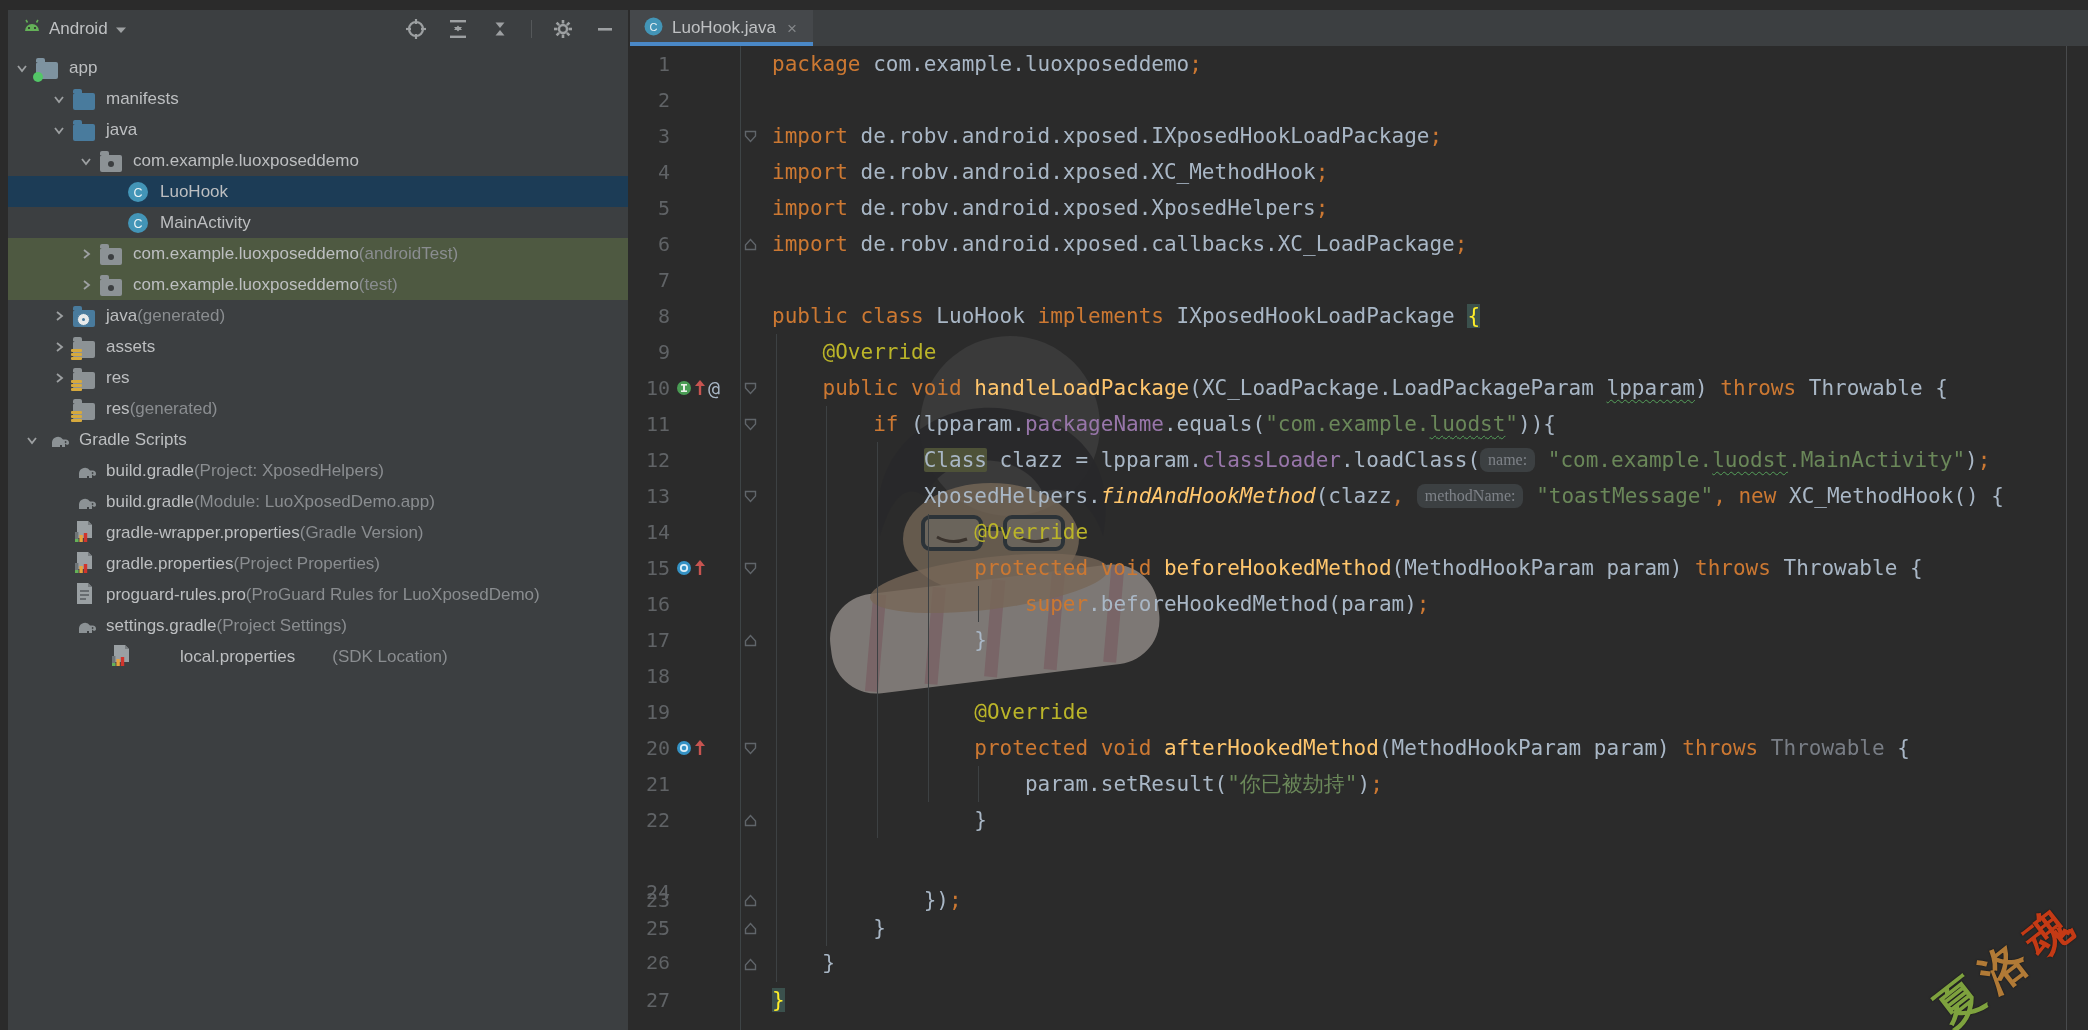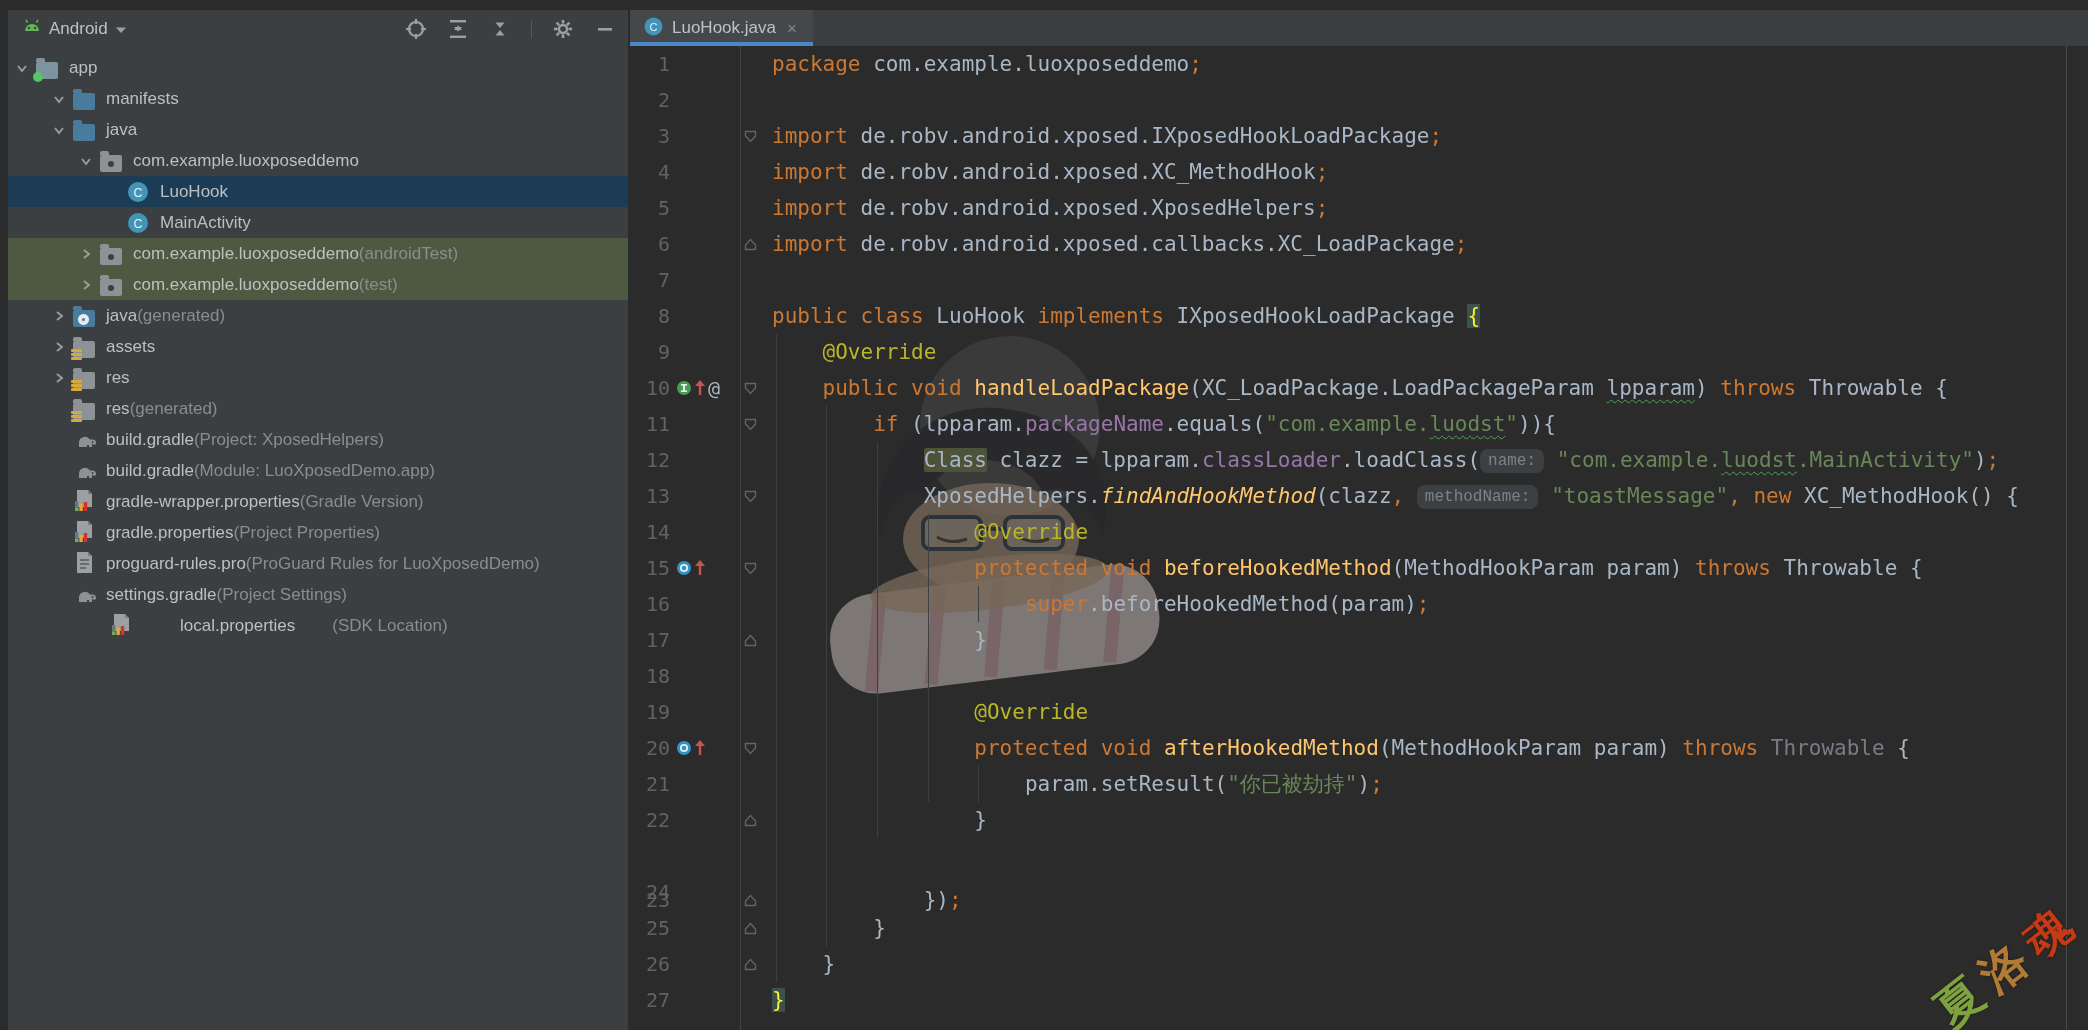--- a/index.html
+++ b/index.html
@@ -62,21 +62,21 @@
   .tk-ann{color:#BBB529;}
   .tk-str{color:#6A8759;}
   .tk-fld{color:#9876AA;}
   .tk-dim{color:#787D85;}
   .tk-cls{color:#A9B7C6;background:#4E5238;border-radius:2px;}
   .tk-bm{color:#FFEF28;background:#3B514D;}
   .tk-strw,.tk-defw{text-decoration:underline;text-decoration-style:wavy;
         text-decoration-color:#55A05A;text-decoration-thickness:1px;text-underline-offset:4px;}
   .tk-strw{color:#6A8759;}
   .tk-defw{color:#A9B7C6;}
-  .tk-hint{background:#3C4042;color:#7E8288;font-family:Liberation Mono, monospace;
+  .tk-hint{background:#3C4042;color:#7E8288;font-family:Liberation Serif, serif;
         font-size:16px;padding:2px 8px;border-radius:8px;display:inline-block;line-height:20px;
         vertical-align:2px;}
 
   .watermark{position:absolute;left:165px;top:285px;opacity:.5;pointer-events:none;}
   .luo-logo{position:absolute;right:-4px;bottom:34px;transform:rotate(-38deg);
         font-weight:bold;font-size:46px;letter-spacing:10px;white-space:nowrap;
         font-family:"DejaVu Sans",sans-serif;}
 </style>
 </head>
 <body>
@@ -293,20 +293,34 @@
         <span class="chev"></span>
         <span class="ticon">
           <span class="fold-shape" style="background:#8C9295">
             <span class="badge-dot" style="left:-2px;bottom:-2px;width:11px;height:3px;background:#D6A93D;border-radius:1px;"></span>
             <span class="badge-dot" style="left:-2px;bottom:2px;width:11px;height:3px;background:#D6A93D;border-radius:1px;"></span>
             <span class="badge-dot" style="left:-2px;bottom:6px;width:11px;height:3px;background:#D6A93D;border-radius:1px;"></span>
           </span>
         </span>
         <span class="tlabel">res</span>
         <span class="tsuffix"> (generated)</span>
+      </div>
+      <div class="trow" style="padding-left: 10px;">
+        <span class="chev">
+          <svg width="12" height="12" viewBox="0 0 12 12">
+            <polyline points="2,4 6,9 10,4" fill="none" stroke="#9DA0A2" stroke-width="1.8"></polyline>
+          </svg>
+        </span>
+        <span class="ticon">
+          <svg width="24" height="20" viewBox="0 0 24 20">
+            <path d="M6,16 v-5 a6,6 0 0 1 11,-2.5 h2.5 a3.5,3.5 0 0 1 3.5,3.5 c0,1.6 -1.6,2.4 -2.8,1.4 l-1.2,-1 v3.6 h-3 v-2 h-2 v2 z" fill="#8C9295"></path>
+            <circle cx="19.6" cy="11" r="0.9" fill="#3C3F41"></circle>
+          </svg>
+        </span>
+        <span class="tlabel">Gradle Scripts</span>
       </div>
       <div class="trow" style="padding-left: 37px;">
         <span class="chev"></span>
         <span class="ticon">
           <svg width="24" height="20" viewBox="0 0 24 20">
             <path d="M6,16 v-5 a6,6 0 0 1 11,-2.5 h2.5 a3.5,3.5 0 0 1 3.5,3.5 c0,1.6 -1.6,2.4 -2.8,1.4 l-1.2,-1 v3.6 h-3 v-2 h-2 v2 z" fill="#8C9295"></path>
             <circle cx="19.6" cy="11" r="0.9" fill="#3C3F41"></circle>
           </svg>
         </span>
         <span class="tlabel">build.gradle</span>
@@ -623,21 +637,21 @@
       </div>
       <div class="crow" style="top: 864px;">
         <div class="lnum">25</div>
         <div class="gfold">
           <svg width="15" height="15" viewBox="0 0 15 15">
             <polygon points="2.5,12.5 12.5,12.5 12.5,8 7.5,2.5 2.5,8" fill="none" stroke="#60656A" stroke-width="1.4"></polygon>
           </svg>
         </div>
         <div class="ctext"><span class="tk-def">        </span><span class="tk-def">}</span></div>
       </div>
-      <div class="crow" style="top: 900px;">
+      <div class="crow" style="top: 900px; font-family: Liberation Mono, monospace;">
         <div class="lnum">26</div>
         <div class="gfold">
           <svg width="15" height="15" viewBox="0 0 15 15">
             <polygon points="2.5,12.5 12.5,12.5 12.5,8 7.5,2.5 2.5,8" fill="none" stroke="#60656A" stroke-width="1.4"></polygon>
           </svg>
         </div>
         <div class="ctext"><span class="tk-def">    </span><span class="tk-def">}</span></div>
       </div>
       <div class="crow" style="top: 936px;">
         <div class="lnum">27</div>

